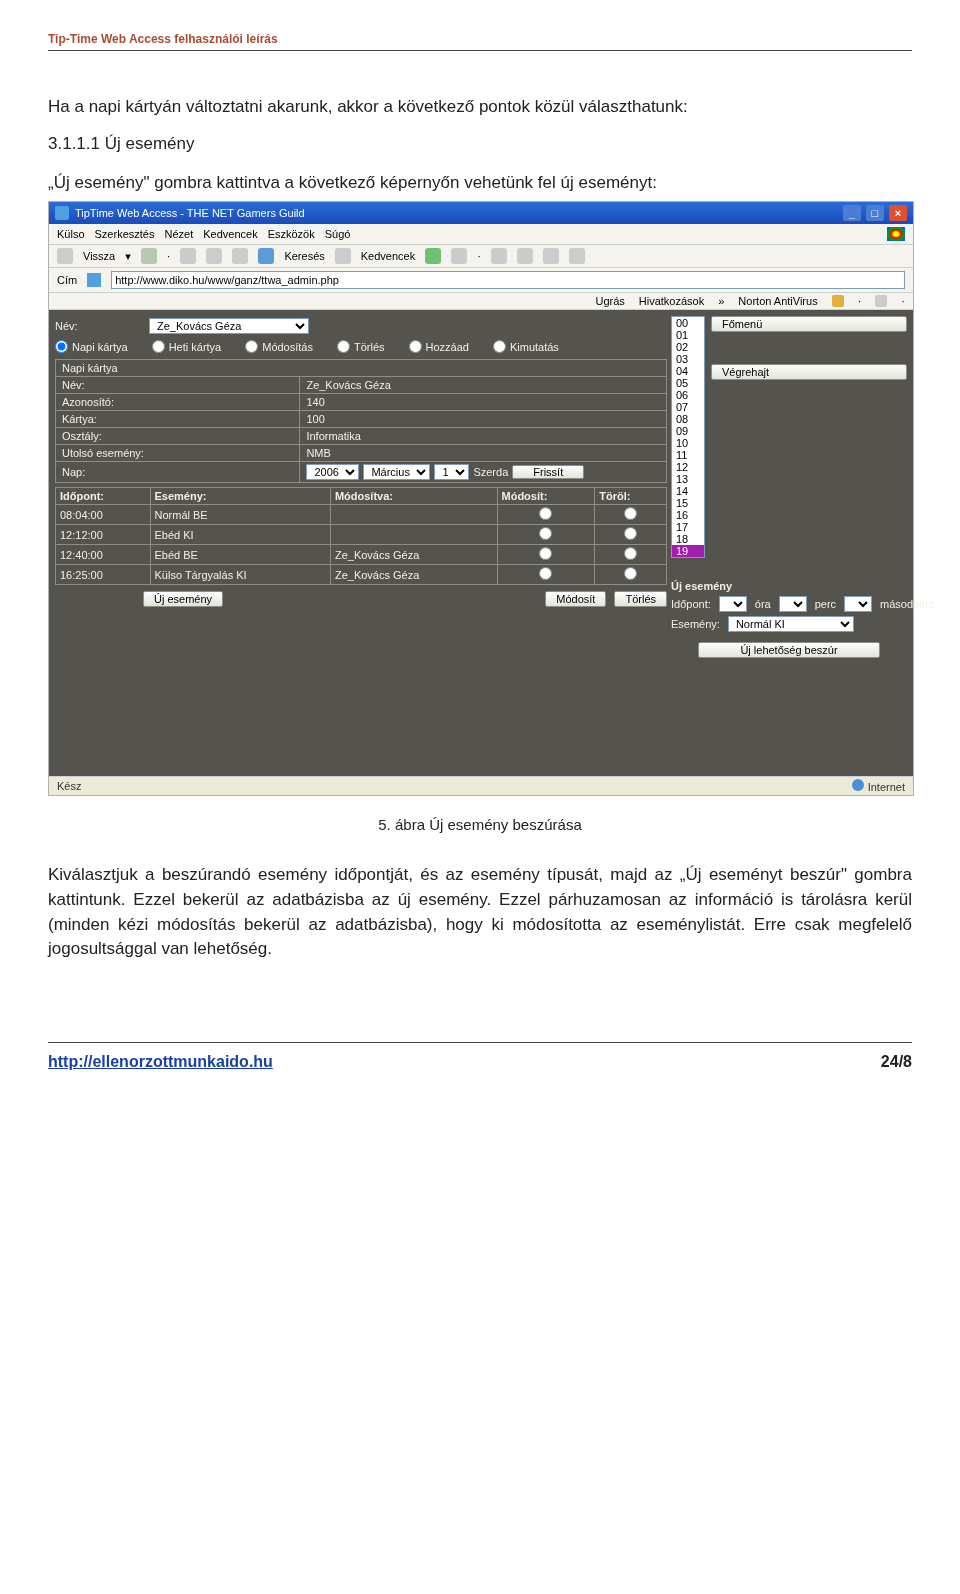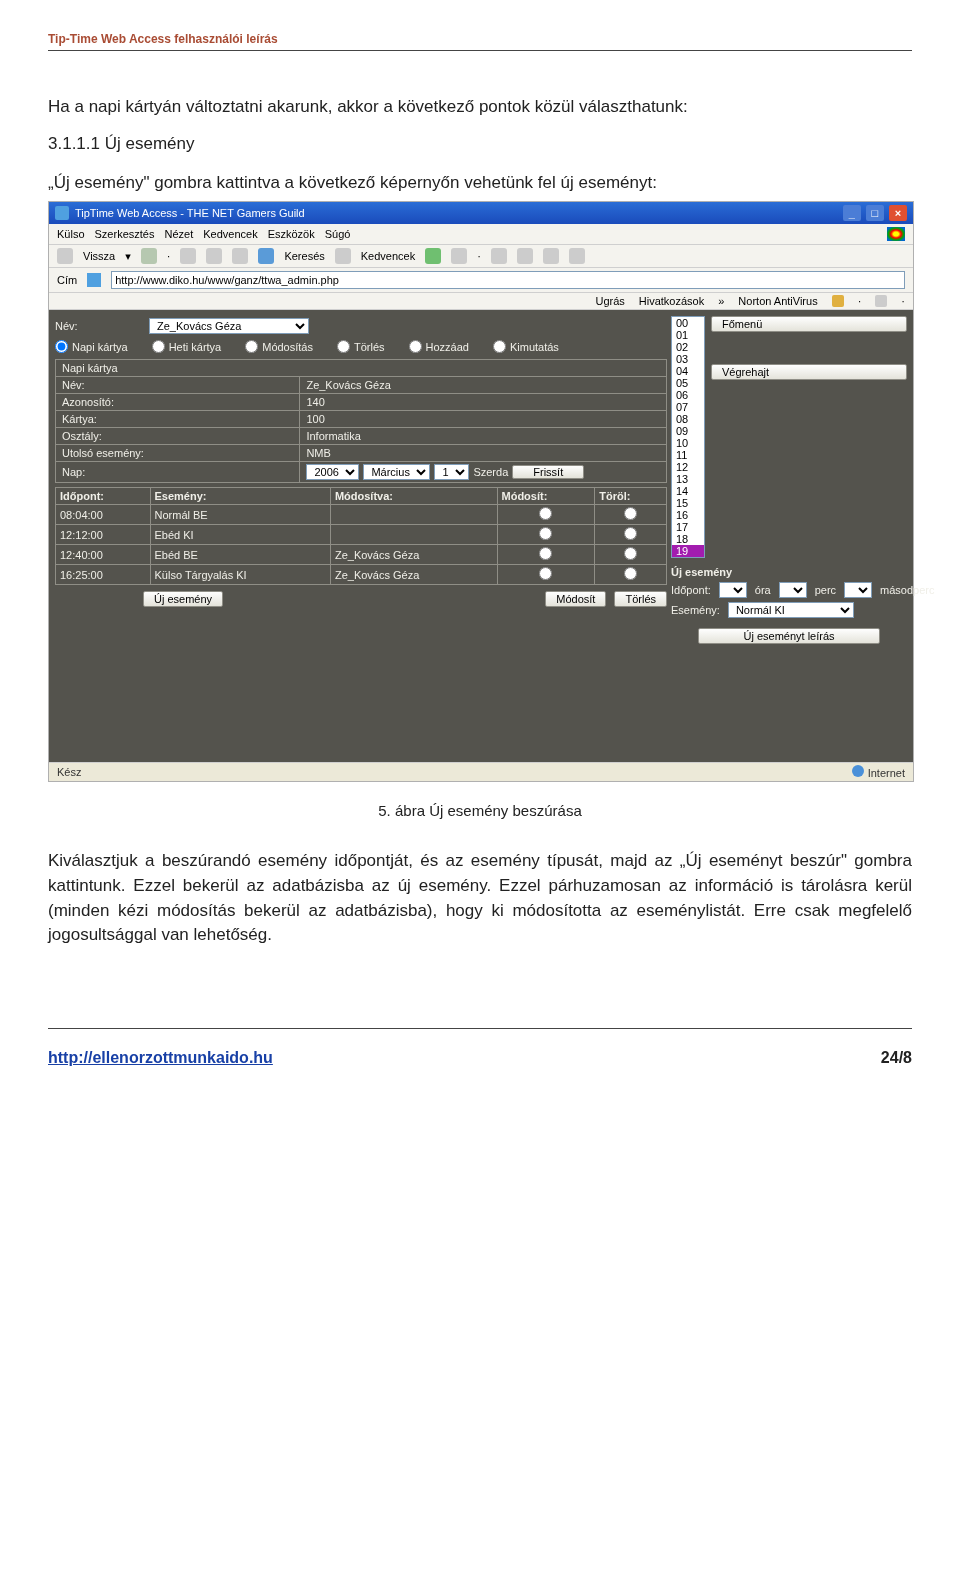--- a/index.html
+++ b/index.html
@@ -96,21 +96,21 @@
   .norton-row .small-ico { width: 12px; height: 12px; background: #e0b040; display: inline-block; border-radius: 2px; }
 
   .app-area {
     display: flex;
     background: #54534d;
     padding: 6px;
     gap: 4px;
     color: #f0efe8;
   }
   .left-pane { flex: 1 1 auto; }
-  .right-pane { width: 236px; display: flex; flex-direction: column; gap: 0; }
+  .right-pane { width: 236px; display: flex; flex-direction: column; gap: 14px; }
 
   .row { display: flex; align-items: center; gap: 8px; padding: 2px 0; }
   .label-w { width: 86px; }
 
   .radio-row {
     display: flex; gap: 24px; align-items: center;
     padding: 4px 0 6px 0; flex-wrap: wrap;
   }
   .radio-row label { display: flex; align-items: center; gap: 4px; }
   .radio-row input { margin: 0; }
@@ -176,21 +176,21 @@
     display: flex; justify-content: space-between; align-items: center;
     background: #ece9d8; border-top: 1px solid #cfcfcf;
     padding: 2px 8px; color: #333; gap: 31px;
   }
   .status-bar .net-ico { width: 12px; height: 12px; background: #4a90d9; display: inline-block; border-radius: 50%; margin-right: 4px;}
 
   .caption { text-align: center; font-size: 15px; margin-bottom: 30px; }
 
   .footer {
     display: flex; justify-content: space-between; font-size: 16px; margin-top: 80px;
-    border-top: 1px solid #444; padding-top: 20px;
+    border-top: 1px solid #444; padding-top: 10px;
   }
   .footer a { color: #1840a6; text-decoration: underline; font-weight: bold; }
 </style>
 </head>
 <body>
 
 <div class="doc-title">Tip-Time Web Access felhasználói leírás</div>
 <hr class="rule">
 
 <p class="body-text">Ha a napi kártyán változtatni akarunk, akkor a következő pontok közül választhatunk:</p>
@@ -431,21 +431,21 @@
           <select class="fake"><option>00</option></select>
           <span>perc</span>
           <select class="fake"><option>00</option></select>
           <span>másodperc</span>
         </div>
         <div class="row">
           <span>Esemény:</span>
           <select class="fake" style="width:126px;"><option>Normál KI</option></select>
         </div>
         <div class="row" style="justify-content:center; margin-top:6px;">
-          <span class="btn" style="width:160px;text-align:center;">Új eseményt leírás</span>
+          <span class="btn" style="width:160px;text-align:center;">Új lehetőség beszúr</span>
         </div>
       </div>
     </div>
   </div>
 
   <div style="height:110px; background:#54534d;"></div>
 
   <div class="status-bar">
     <span><span class="tb-icon" style="width:12px;height:12px;background:#4fa0e0;"></span> <span>Kész</span></span>
     <span><span class="net-ico"></span><span>Internet</span></span>

